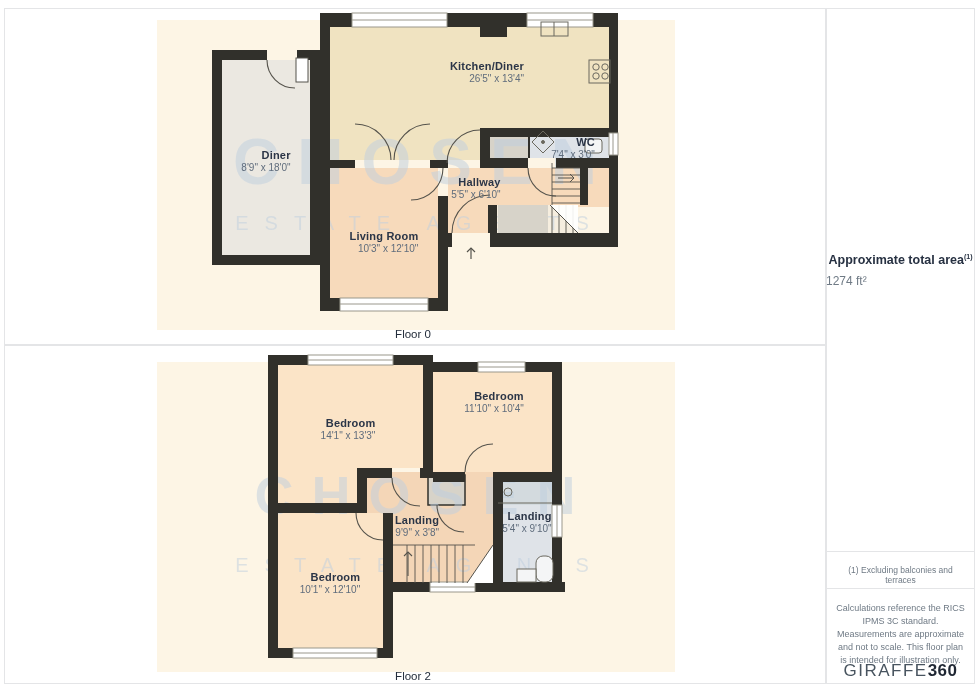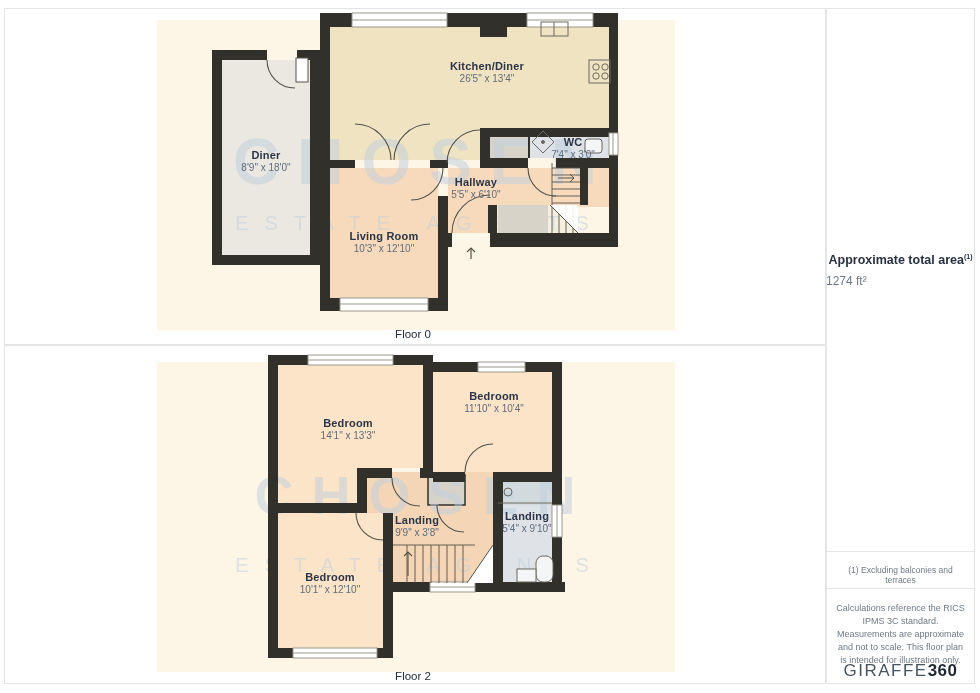--- a/index.html
+++ b/index.html
@@ -2,21 +2,21 @@
 <html><head>
 <meta charset="utf-8">
 <style>
   html,body{margin:0;padding:0;}
   body{
     width:980px;height:693px;position:relative;background:#ffffff;
     font-family:"Liberation Sans",sans-serif;overflow:hidden;
   }
   .abs{position:absolute;}
   .panel{background:#fff;border:1px solid #e4e5e7;box-sizing:border-box;}
-  .room-label{position:absolute;transform:translateX(-50%);text-align:center;white-space:nowrap;z-index:5;}
+  .room-label{position:absolute;transform:translateX(-50%);text-align:right;white-space:nowrap;z-index:5;}
   .room-name{font-weight:700;font-size:11px;color:#2b3547;letter-spacing:.2px;line-height:12px;}
   .room-dims{font-size:10px;color:#5f6c7c;line-height:12px;margin-top:1px;}
   .floor-label{position:absolute;transform:translateX(-50%);font-weight:400;font-size:11.5px;color:#232d3b;z-index:5;}
   svg.plan{position:absolute;z-index:2;}
   .wm1{font-family:"Liberation Sans",sans-serif;font-weight:600;fill:#bfcfdf;opacity:.5;letter-spacing:18px;}
   .wm2{font-family:"Liberation Sans",sans-serif;font-weight:400;fill:#bfcfdf;opacity:.5;letter-spacing:16px;}
   
   .area-title{font-weight:700;font-size:12.5px;color:#273142;text-align:center;}
   .area-title sup{font-size:7px;}
   .area-value{font-size:12px;color:#6f7a85;text-align:left;margin-top:7px;}

